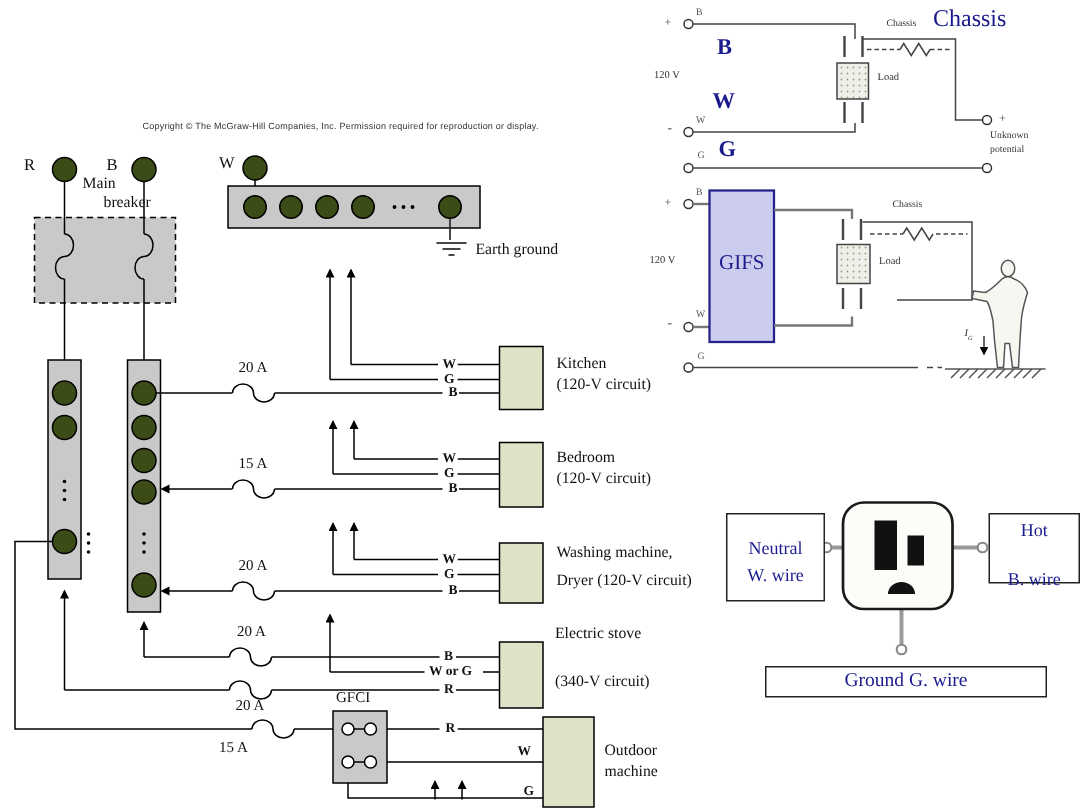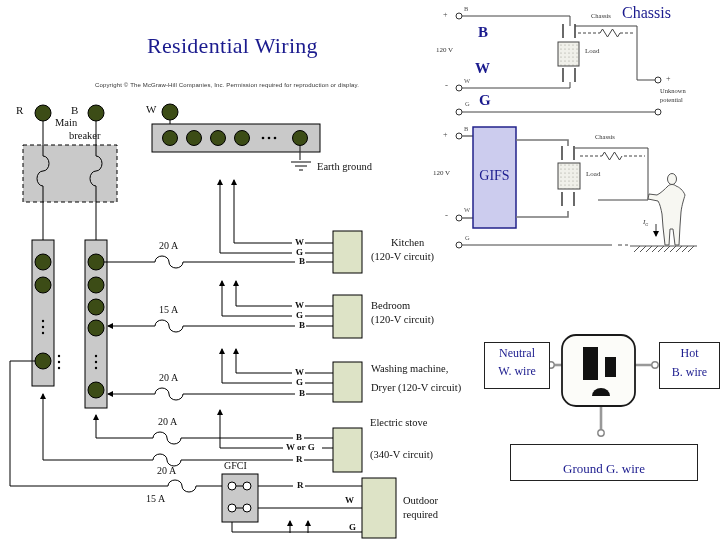--- a/index.html
+++ b/index.html
@@ -233,42 +233,41 @@
     <rect x="562" y="335" width="73" height="71" rx="14" fill="#fcfcf9" stroke="#1a1a1a" stroke-width="1.8"></rect>
     <rect x="583" y="347" width="15" height="33" fill="#111"></rect>
     <rect x="605" y="357" width="11" height="20" fill="#111"></rect>
     <path d="M592,396 a9,8 0 0 1 18,0 Z" fill="#111"></path>
     <circle cx="551" cy="365" r="3.2" fill="#fff" stroke="#888" stroke-width="1.4"></circle>
     <circle cx="655" cy="365" r="3.2" fill="#fff" stroke="#888" stroke-width="1.4"></circle>
     <circle cx="601" cy="433" r="3.2" fill="#fff" stroke="#888" stroke-width="1.4"></circle>
   </g>
 </svg>
 
-<div class="lbl navy" style="left:147px;top:35px;font-size:22px;letter-spacing:0.3px;">Residential Wiring</div>
 <div class="lbl sans" style="left:95px;top:82px;font-size:6px;color:#333;letter-spacing:0.15px;">Copyright © The McGraw-Hill Companies, Inc. Permission required for reproduction or display.</div>
 
 <div class="lbl" style="left:16px;top:105px;font-size:11px;">R</div>
 <div class="lbl" style="left:71px;top:105px;font-size:11px;">B</div>
 <div class="lbl" style="left:146px;top:104px;font-size:11px;">W</div>
 <div class="lbl" style="left:55px;top:118px;font-size:10.5px;">Main</div>
 <div class="lbl" style="left:48px;top:131px;font-size:10.5px;padding-left:21px;">breaker</div>
 <div class="lbl" style="left:317px;top:162px;font-size:10.5px;">Earth ground</div>
 <div class="lbl" style="left:224px;top:461px;font-size:10px;">GFCI</div>
 
 <div class="lbl" style="left:159px;top:241px;font-size:10px;">20 A</div>
 <div class="lbl" style="left:159px;top:305px;font-size:10px;">15 A</div>
 <div class="lbl" style="left:159px;top:373px;font-size:10px;">20 A</div>
 <div class="lbl" style="left:158px;top:417px;font-size:10px;">20 A</div>
 <div class="lbl" style="left:157px;top:466px;font-size:10px;">20 A</div>
 <div class="lbl" style="left:146px;top:494px;font-size:10px;">15 A</div>
 
 <div class="lbl bold wbg" style="left:294px;top:238px;font-size:9px;">W</div>
 <div class="lbl bold wbg" style="left:295px;top:248px;font-size:9px;">G</div>
 <div class="lbl bold wbg" style="left:298px;top:257px;font-size:9px;">B</div>
-<div class="lbl" style="left:371px;top:238px;font-size:10.5px;margin-left:20px;">Kitchen</div>
+<div class="lbl" style="left:371px;top:238px;font-size:10.5px;">Kitchen</div>
 <div class="lbl" style="left:371px;top:252px;font-size:10.5px;">(120-V circuit)</div>
 
 <div class="lbl bold wbg" style="left:294px;top:301px;font-size:9px;">W</div>
 <div class="lbl bold wbg" style="left:295px;top:311px;font-size:9px;">G</div>
 <div class="lbl bold wbg" style="left:298px;top:321px;font-size:9px;">B</div>
 <div class="lbl" style="left:371px;top:301px;font-size:10.5px;">Bedroom</div>
 <div class="lbl" style="left:371px;top:315px;font-size:10.5px;">(120-V circuit)</div>
 
 <div class="lbl bold wbg" style="left:294px;top:368px;font-size:9px;">W</div>
 <div class="lbl bold wbg" style="left:295px;top:378px;font-size:9px;">G</div>
@@ -279,21 +278,21 @@
 <div class="lbl bold wbg" style="left:295px;top:433px;font-size:9px;">B</div>
 <div class="lbl bold wbg" style="left:285px;top:443px;font-size:9px;">W or G</div>
 <div class="lbl bold wbg" style="left:295px;top:455px;font-size:9px;">R</div>
 <div class="lbl" style="left:370px;top:418px;font-size:10.5px;">Electric stove</div>
 <div class="lbl" style="left:370px;top:450px;font-size:10.5px;">(340-V circuit)</div>
 
 <div class="lbl bold wbg" style="left:296px;top:481px;font-size:9px;">R</div>
 <div class="lbl bold" style="left:345px;top:496px;font-size:9px;">W</div>
 <div class="lbl bold" style="left:349px;top:523px;font-size:9px;">G</div>
 <div class="lbl" style="left:403px;top:496px;font-size:10.5px;">Outdoor</div>
-<div class="lbl" style="left:403px;top:510px;font-size:10.5px;">required</div>
+<div class="lbl" style="left:403px;top:510px;font-size:10.5px;">machine</div>
 
 <div class="lbl" style="left:443px;top:11px;font-size:8px;color:#444;">+</div>
 <div class="lbl" style="left:464px;top:6px;font-size:6.5px;color:#555;">B</div>
 <div class="lbl" style="left:436px;top:47px;font-size:7px;color:#333;">120 V</div>
 <div class="lbl" style="left:445px;top:81px;font-size:9px;color:#444;">-</div>
 <div class="lbl" style="left:464px;top:78px;font-size:6.5px;color:#555;">W</div>
 <div class="lbl" style="left:465px;top:101px;font-size:6.5px;color:#555;">G</div>
 <div class="lbl navy bold" style="left:478px;top:25px;font-size:15px;">B</div>
 <div class="lbl navy bold" style="left:475px;top:61px;font-size:15px;">W</div>
 <div class="lbl navy bold" style="left:479px;top:93px;font-size:15px;">G</div>
@@ -310,25 +309,25 @@
 <div class="lbl" style="left:445px;top:211px;font-size:9px;color:#444;">-</div>
 <div class="lbl" style="left:464px;top:207px;font-size:6.5px;color:#555;">W</div>
 <div class="lbl" style="left:465px;top:235px;font-size:6.5px;color:#555;">G</div>
 <div class="lbl navy" style="left:473px;top:169px;width:43px;text-align:center;font-size:14px;">GIFS</div>
 <div class="lbl" style="left:595px;top:134px;font-size:6.5px;color:#333;">Chassis</div>
 <div class="lbl" style="left:586px;top:171px;font-size:7px;color:#333;">Load</div>
 <div class="lbl" style="left:643px;top:219px;font-size:7px;font-style:italic;color:#333;">
   <span>I</span><sub>G</sub>
 </div>
 
-<div class="cbox" style="left:484px;top:342px;width:64px;height:42px;font-size:12px;padding-top:3px;">
+<div class="cbox" style="left:484px;top:342px;width:64px;height:42px;font-size:12px;padding-top:15px;">
   <span class="ln">Neutral</span>
   <span class="ln" style="margin-top:3px;">W. wire</span>
 </div>
 <div class="cbox" style="left:659px;top:342px;width:59px;height:42px;font-size:12px;padding-top:3px;">
   <span class="ln">Hot</span>
-  <span class="ln" style="margin-top:4px;">B. wire</span>
-</div>
-<div class="cbox" style="left:510px;top:444px;width:186px;height:19px;font-size:13px;padding-top:16px;">
+  <span class="ln" style="margin-top:18px;">B. wire</span>
+</div>
+<div class="cbox" style="left:510px;top:444px;width:186px;height:19px;font-size:13px;padding-top:0;">
   <span>Ground G. wire</span>
 </div>
 
 </div>
 
 </body></html>

